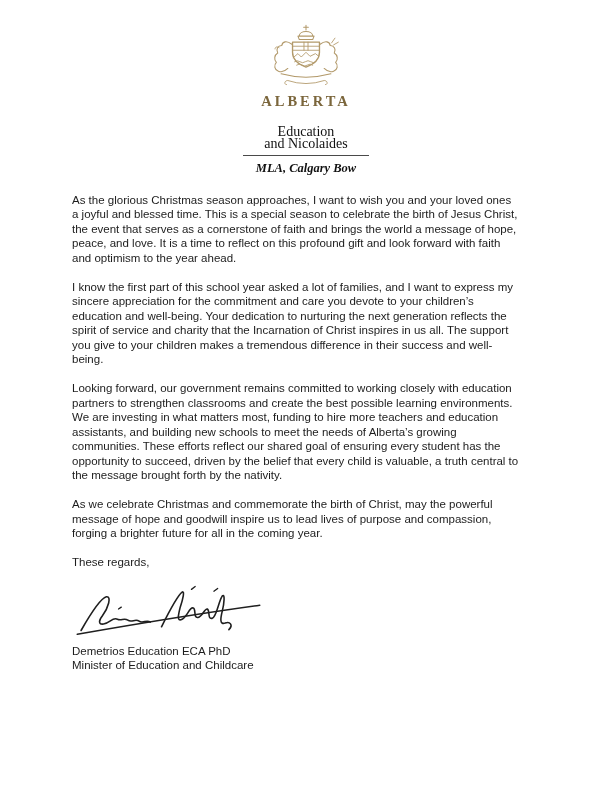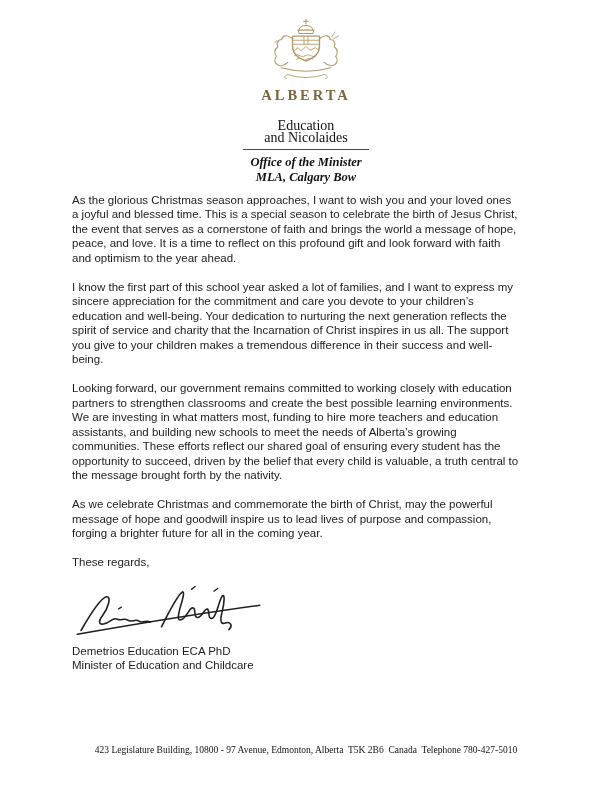--- a/index.html
+++ b/index.html
@@ -7,21 +7,21 @@
     position: relative;
     width: 612px;
     height: 792px;
     background: #ffffff;
     font-family: "Liberation Sans", sans-serif;
     color: #1c1c1c;
     overflow: hidden;
   }
 
   
-  .letterhead { padding-top: 18px; text-align: center; }
+  .letterhead { padding-top: 24px; text-align: center; }
   .crest { display: block; margin: 0 auto; }
   .wordmark {
     font-family: "Liberation Serif", serif;
     font-weight: 600;
     font-size: 14.5px;
     letter-spacing: 3px;
     color: #7b663c;
     margin-top: 3px;
   }
   .ministry {
@@ -116,21 +116,20 @@
 
         <path d="M38 84 q27 9 54 0 M37 84 c-4 0 -5 6 -1 6 M93 84 c4 0 5 6 1 6" stroke-width="1.3"></path>
       </g>
     </svg>
     <div class="wordmark">ALBERTA</div>
     <div class="ministry">
       <div>Education</div>
       <div>and Nicolaides</div>
     </div>
     <hr class="lh-rule">
-    <div class="office">Office of the Minister</div>
     <div class="office">MLA, Calgary Bow</div>
   </header>
 
   <main class="letter-body">
     <p>As the glorious Christmas season approaches, I want to wish you and your loved ones
 a joyful and blessed time. This is a special season to celebrate the birth of Jesus Christ,
 the event that serves as a cornerstone of faith and brings the world a message of hope,
 peace, and love. It is a time to reflect on this profound gift and look forward with faith
 and optimism to the year ahead.</p>
     <p>I know the first part of this school year asked a lot of families, and I want to express my
@@ -163,15 +162,14 @@
         <path d="M46 31 l3 -2 M124 10 l4 -3 M148 12 l4 -3" stroke-width="1.4"></path>
       </g>
     </svg>
 
     <div class="signer">
       <div>Demetrios Education ECA PhD</div>
       <div>Minister of Education and Childcare</div>
     </div>
   </main>
 
-  <footer class="footer">423 Legislature Building, 10800 - 97 Avenue, Edmonton, Alberta  T5K 2B6  Canada  Telephone 780-427-5010</footer>
 
 </div>
 
 </body></html>

